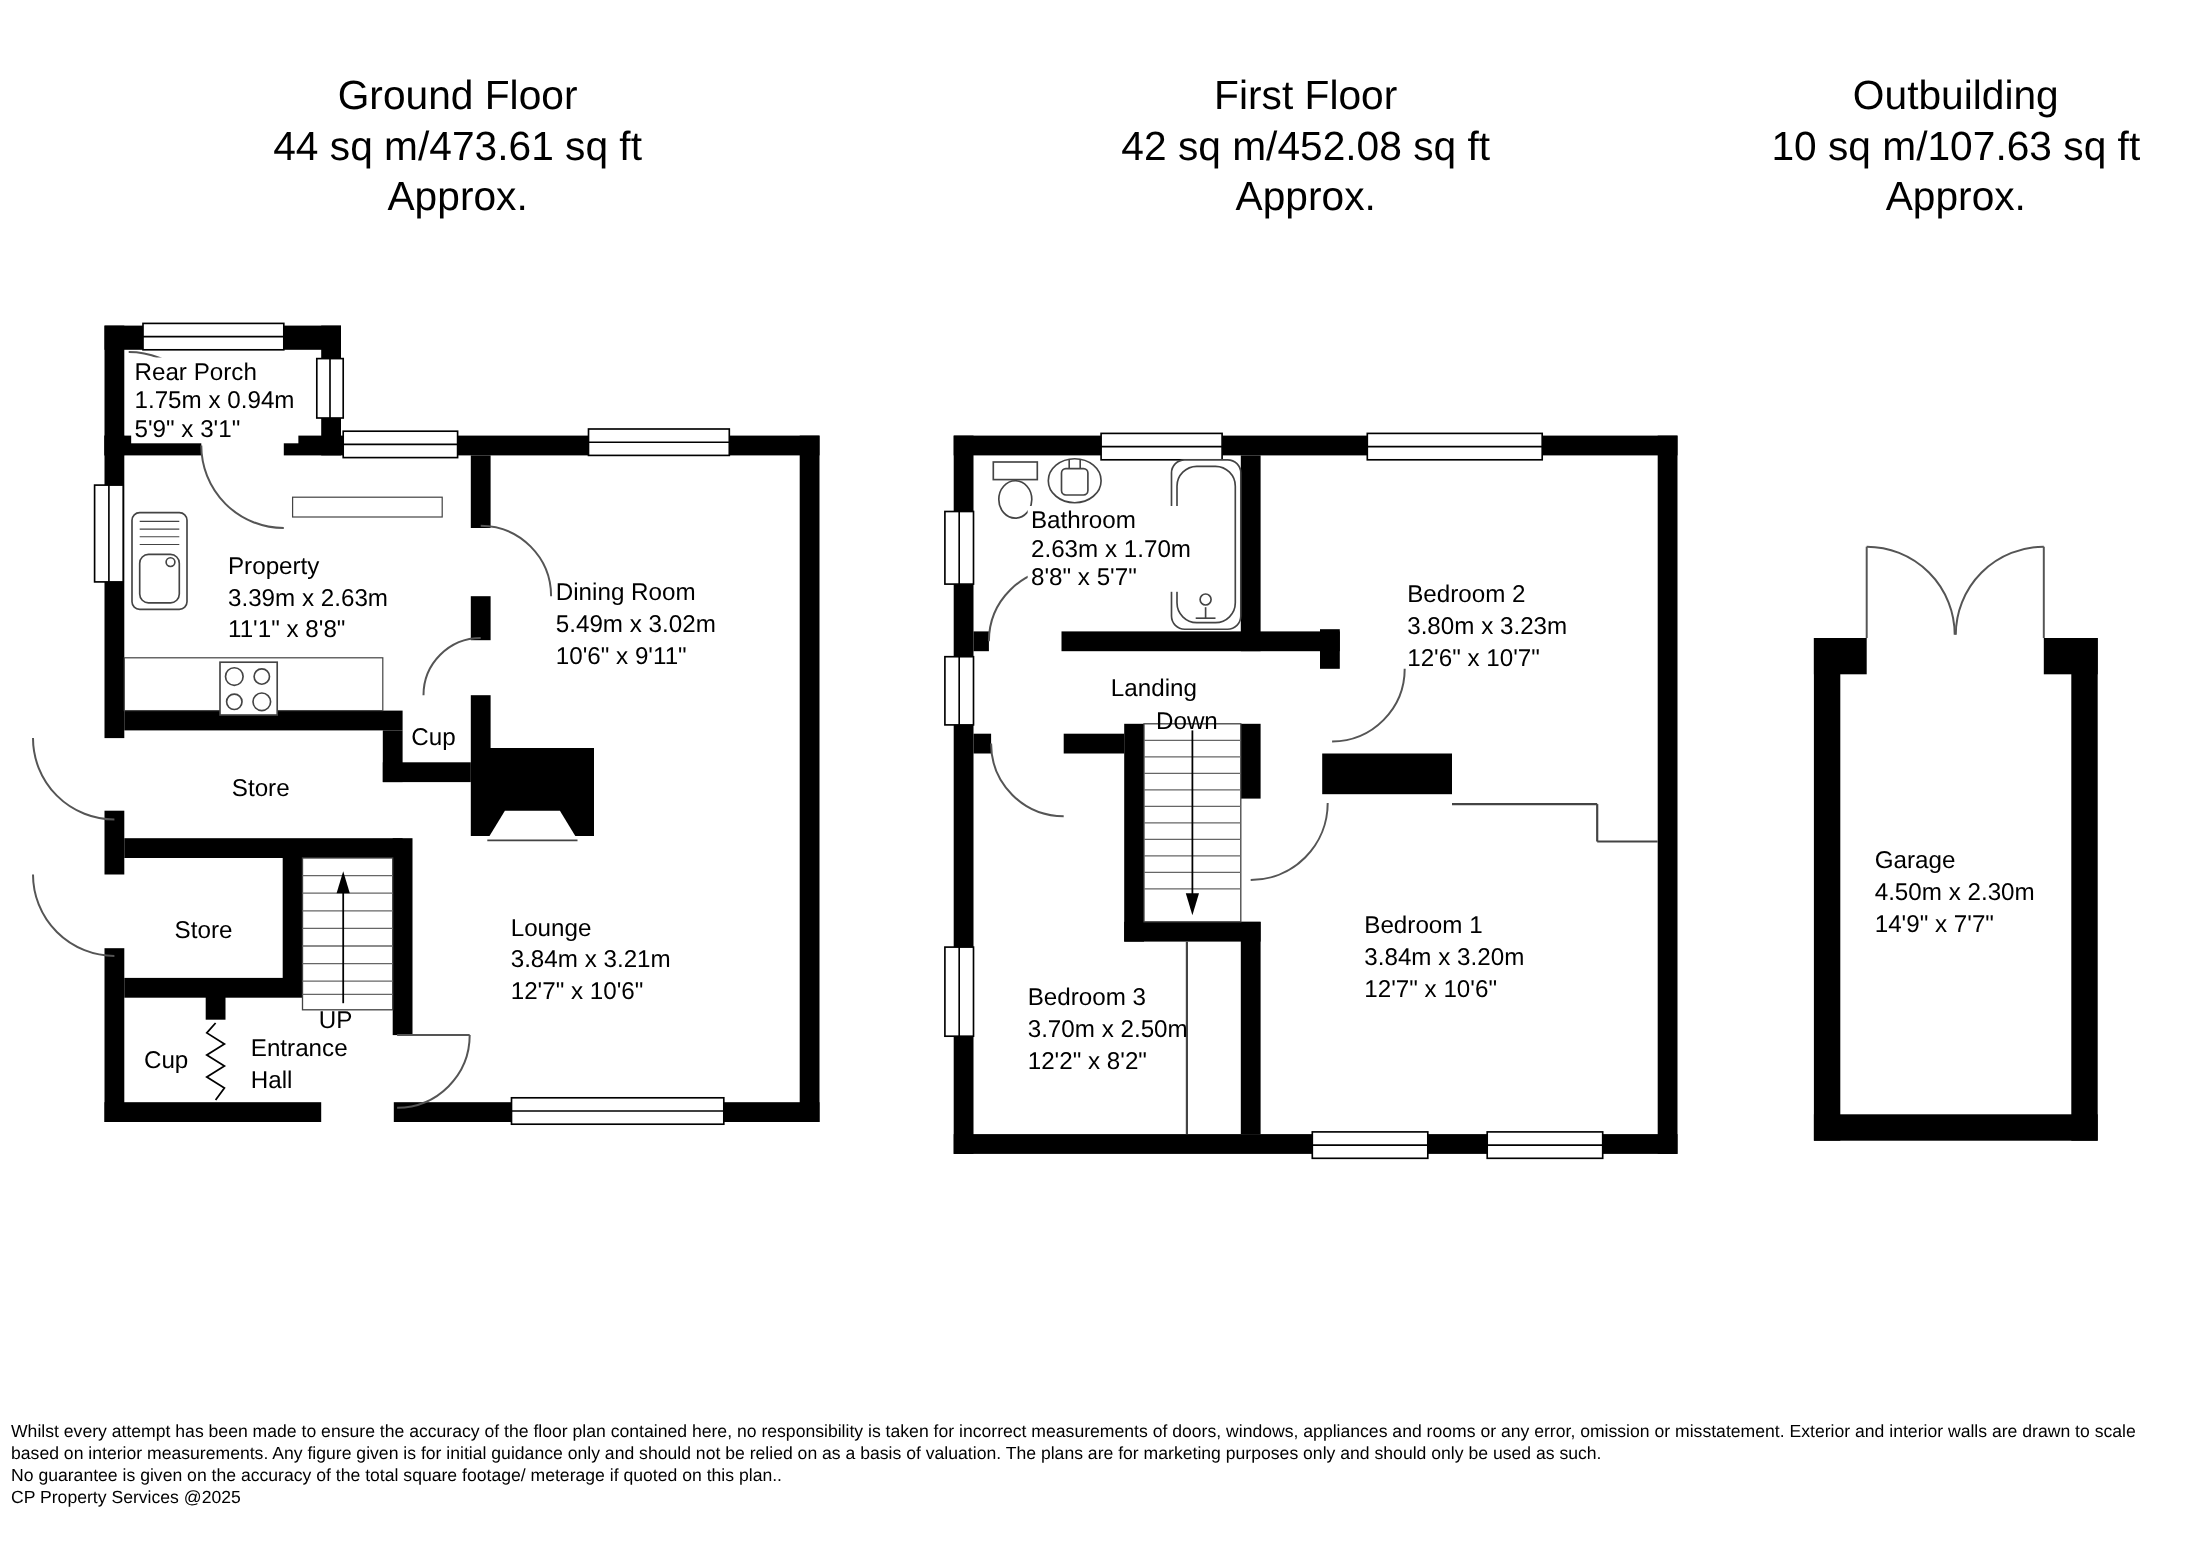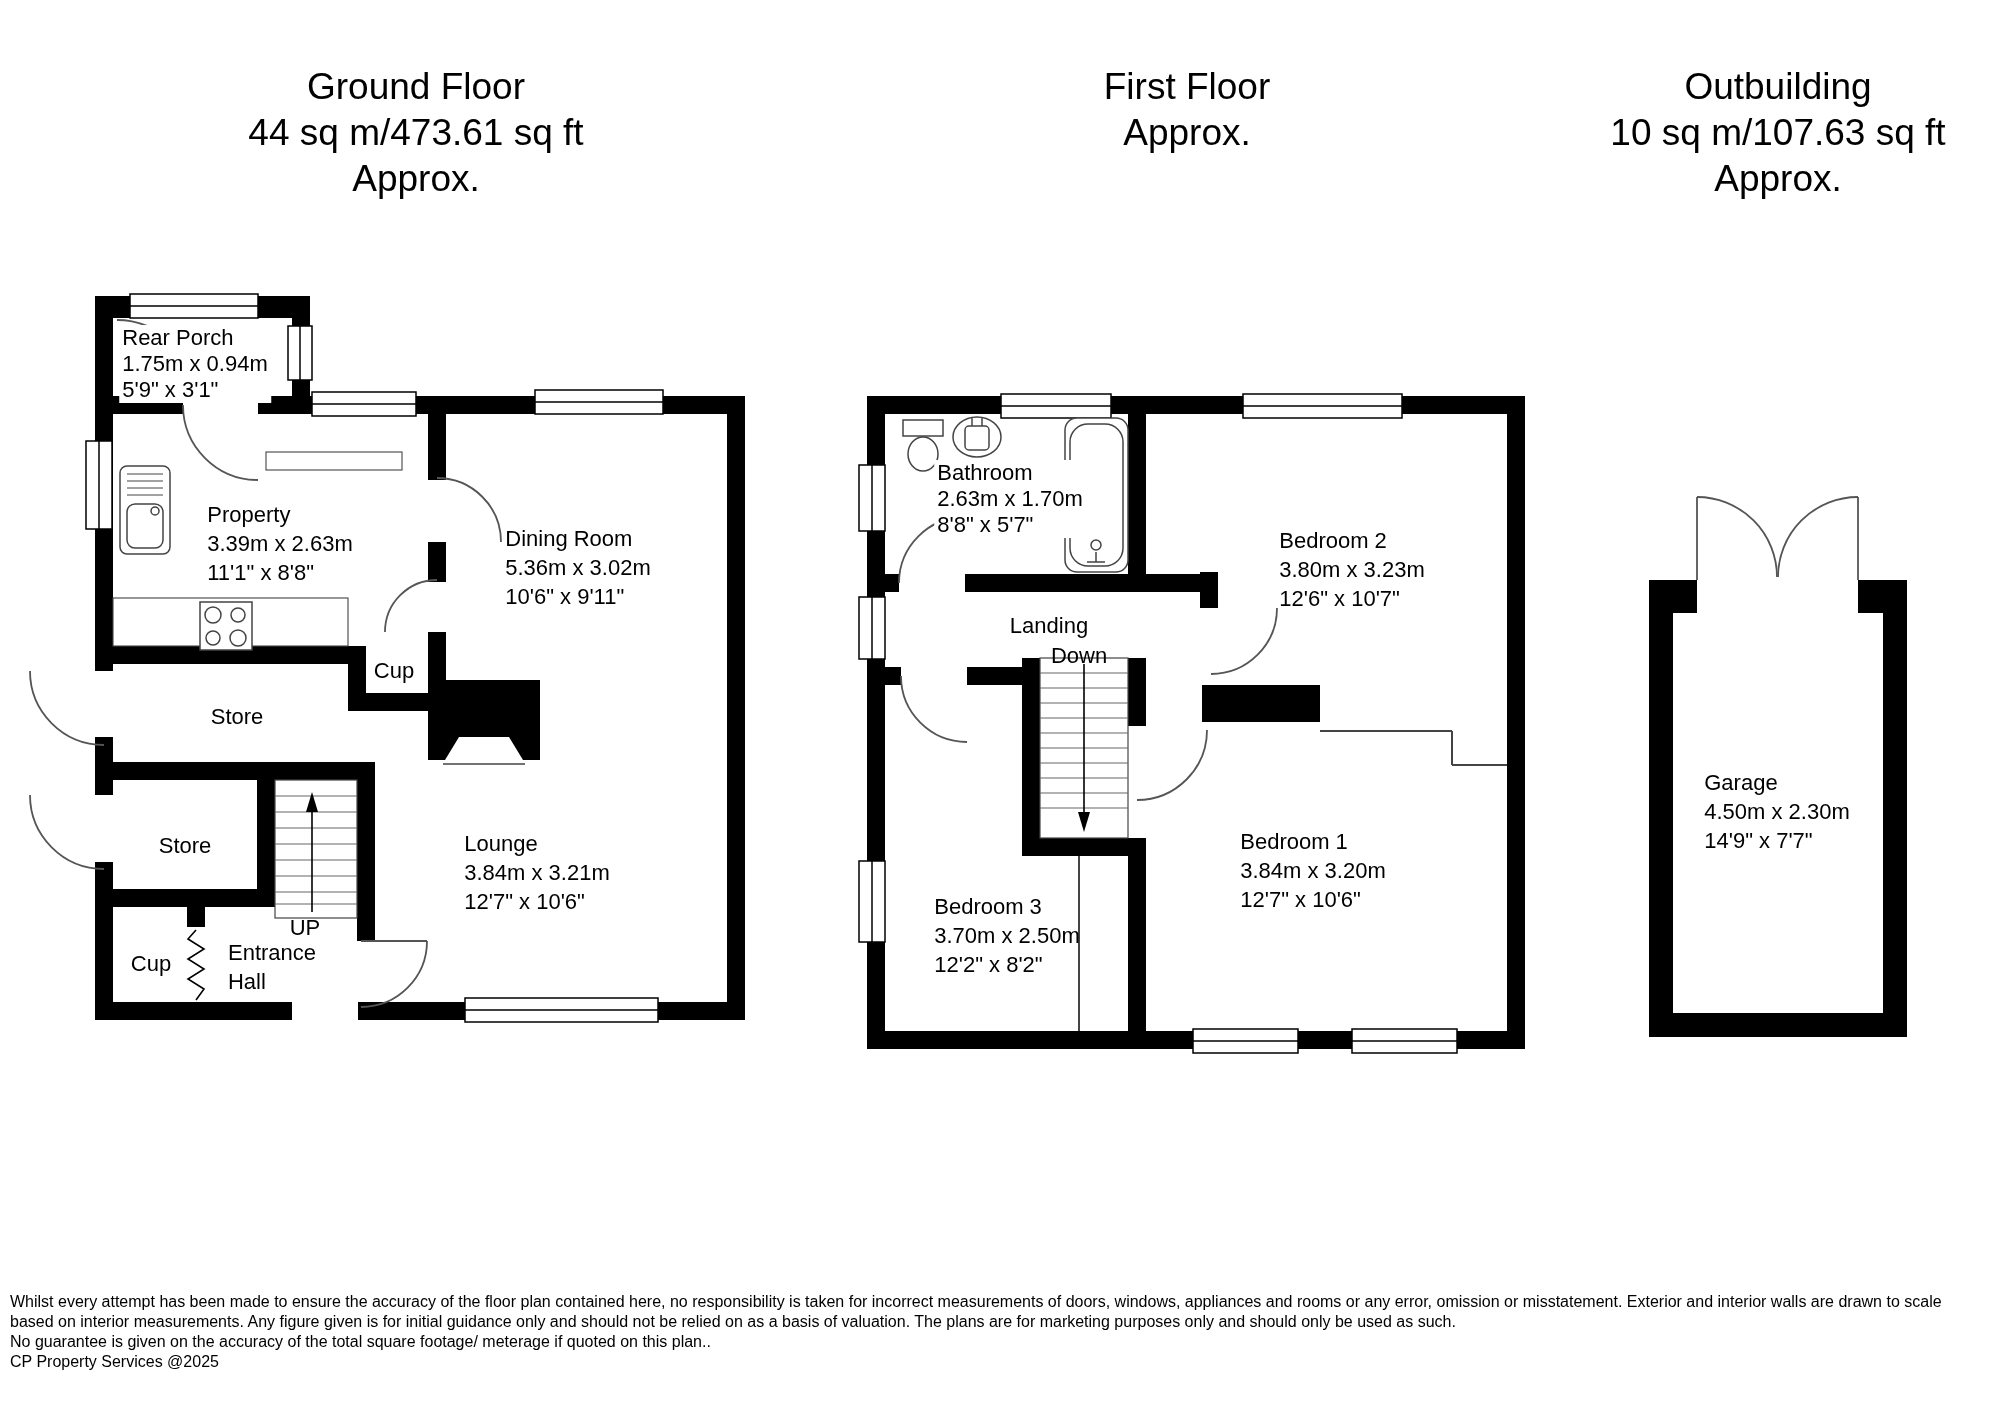--- a/index.html
+++ b/index.html
@@ -221,41 +221,42 @@
   </g>
 </svg>
 
   <div class="plan-title" style="left:416px">
     <div>Ground Floor</div>
     <div>44 sq m/473.61 sq ft</div>
     <div>Approx.</div>
   </div>
   <div class="plan-title" style="left:1187px">
     <div>First Floor</div>
+    <div>42 sq m/452.08 sq ft</div>
     <div>Approx.</div>
   </div>
   <div class="plan-title" style="left:1778px">
     <div>Outbuilding</div>
     <div>10 sq m/107.63 sq ft</div>
     <div>Approx.</div>
   </div>
 
   <div class="room-label tight halo" style="left:195px;top:364px">
     <div>Rear Porch</div>
     <div>1.75m x 0.94m</div>
     <div>5'9" x 3'1"</div>
   </div>
   <div class="room-label" style="left:280px;top:543px">
     <div>Property</div>
     <div>3.39m x 2.63m</div>
     <div>11'1" x 8'8"</div>
   </div>
   <div class="room-label" style="left:578px;top:567px">
     <div>Dining Room</div>
-    <div>5.36m x 3.02m</div>
+    <div>5.49m x 3.02m</div>
     <div>10'6" x 9'11"</div>
   </div>
   <div class="room-label" style="left:237px;top:716px">
     <div>Store</div>
   </div>
   <div class="room-label" style="left:185px;top:845px">
     <div>Store</div>
   </div>
   <div class="room-label" style="left:394px;top:670px">
     <div>Cup</div>

